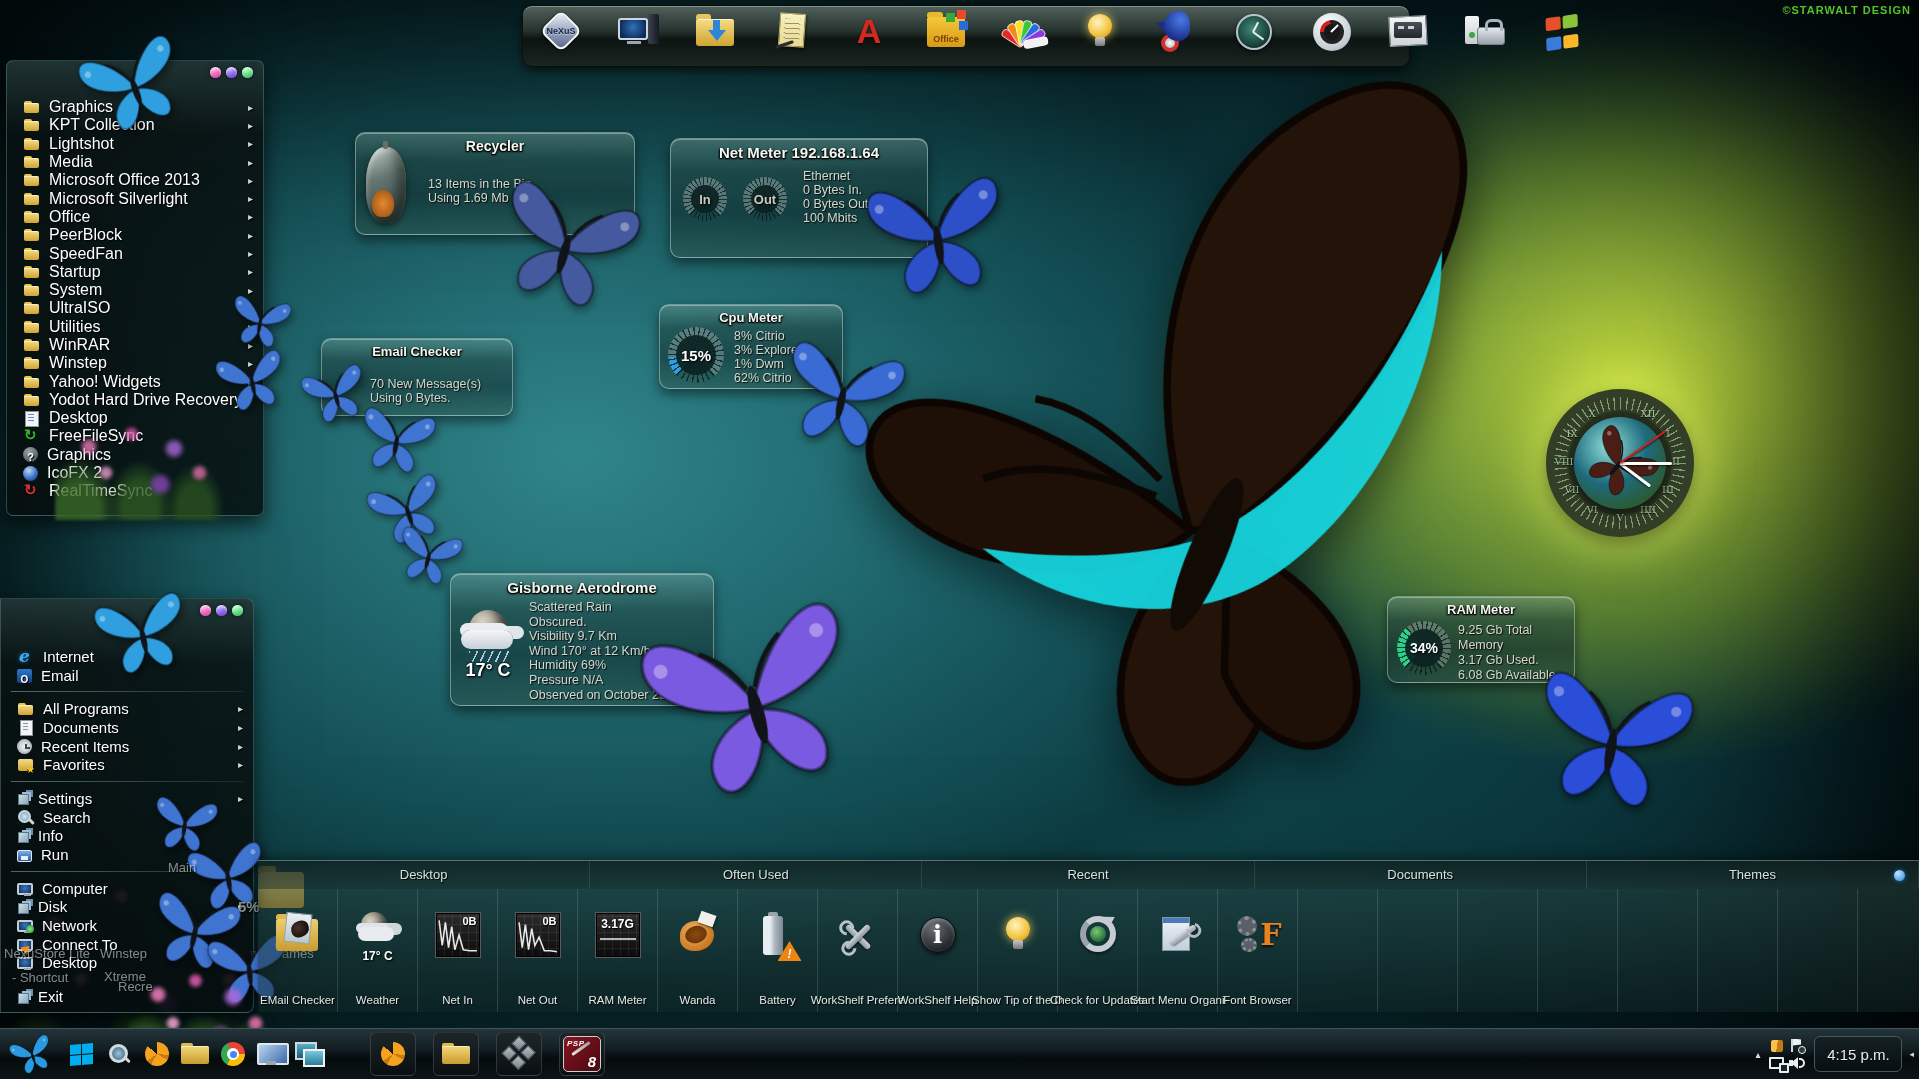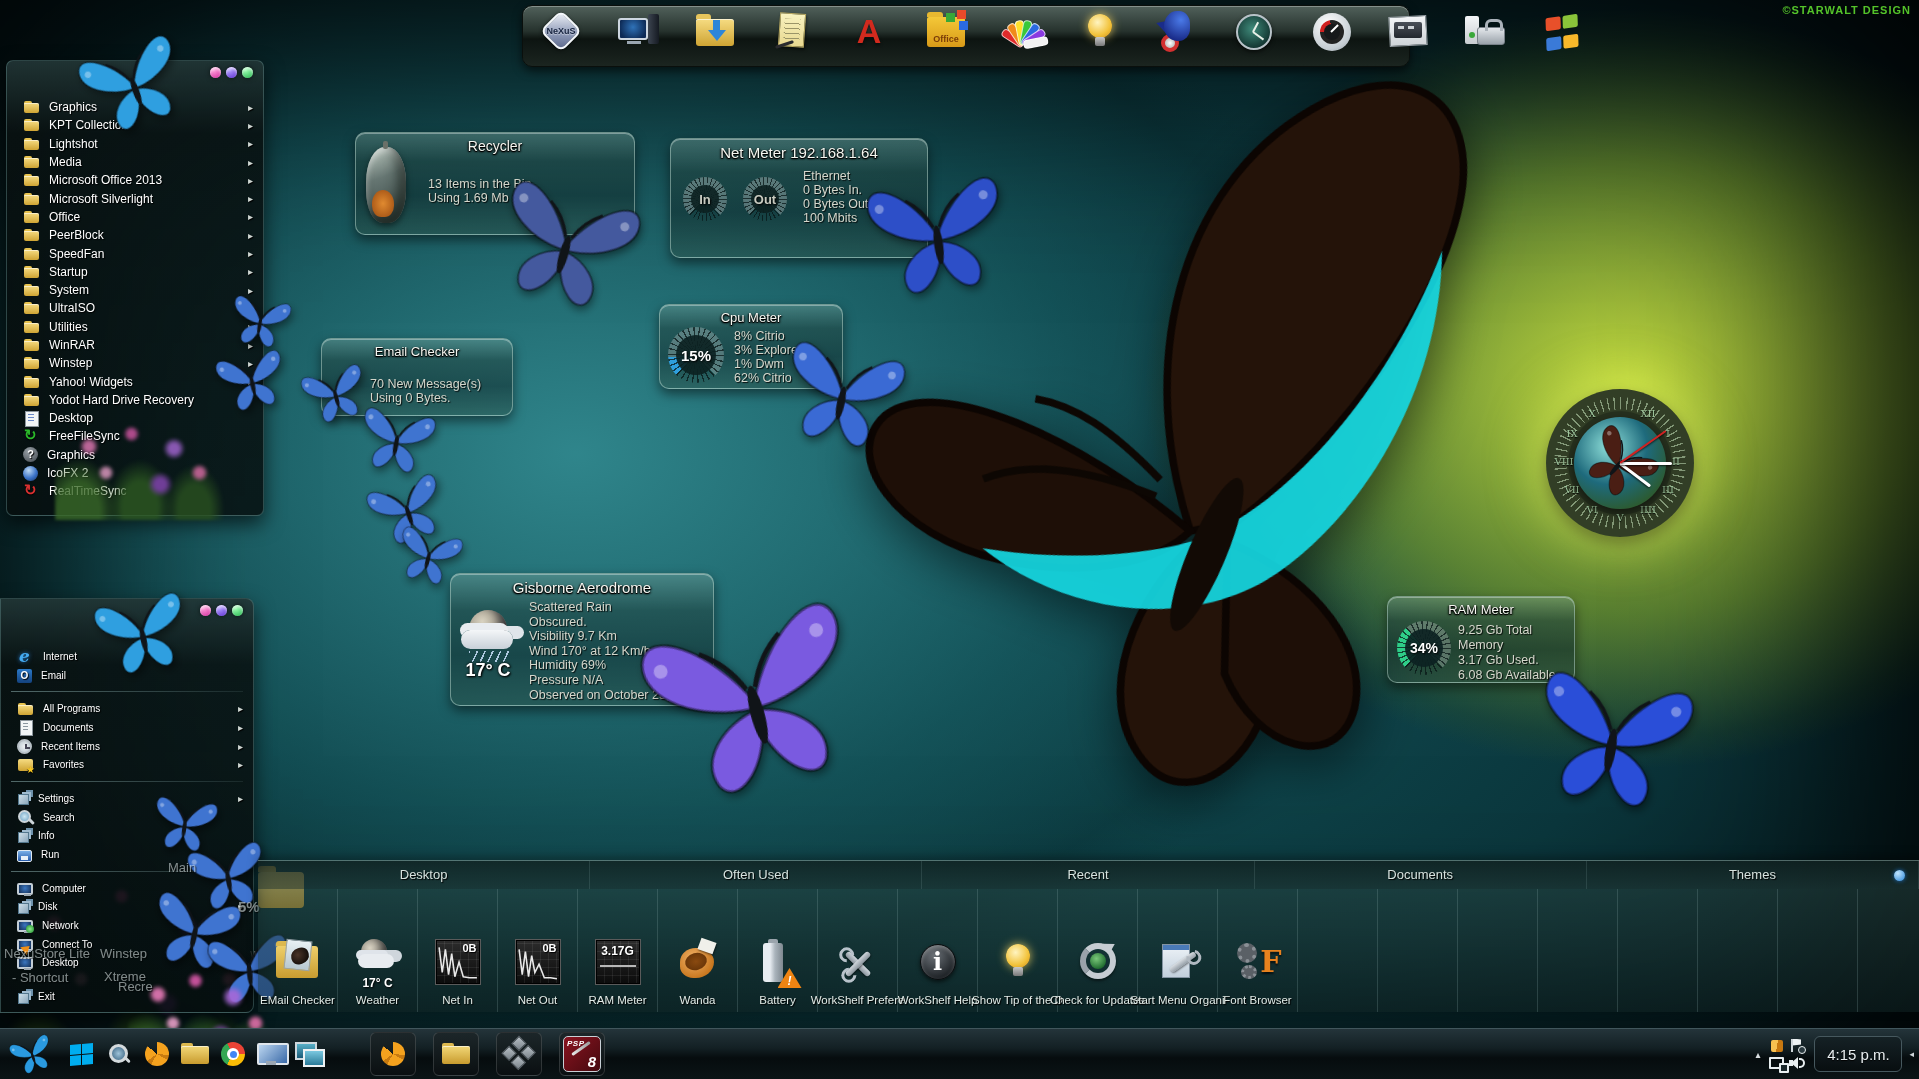--- a/index.html
+++ b/index.html
@@ -104,22 +104,22 @@
 
 .panel{position:absolute;z-index:5;border:1px solid rgba(96,138,138,.45);border-radius:7px;
 background:linear-gradient(180deg,rgba(34,54,54,.92),rgba(9,17,17,.88) 16%,rgba(6,13,13,.84));
 box-shadow:0 8px 20px rgba(0,0,0,.65)}
 .orbs{position:absolute;top:6px;right:10px;display:flex;gap:5px}
 .orb{width:11px;height:11px;border-radius:50%;box-shadow:inset 0 2px 3px rgba(255,255,255,.75),0 0 5px rgba(0,0,0,.6)}
 .o1{background:radial-gradient(circle at 35% 30%,#ff9ad8,#d0289a)}
 .o2{background:radial-gradient(circle at 35% 30%,#b09aff,#5a2ad0)}
 .o3{background:radial-gradient(circle at 35% 30%,#9affb0,#1fb04a)}
 .mi{display:flex;align-items:center;gap:9px;padding:0 10px 0 16px;color:#fff;text-shadow:1px 1px 1px #000;cursor:default}
-.pm .mi{height:18.3px;font-size:12px}
-.sm .mi{height:18.7px;font-size:10px}
+.pm .mi{height:18.3px;font-size:16px}
+.sm .mi{height:18.7px;font-size:15px}
 .mi .ar{margin-left:auto;color:#cfd6d2;font-size:10px}
 .mi .ar::before{content:"▸"}
 .sep{height:1px;margin:7px 10px;background:linear-gradient(90deg,rgba(170,210,210,.45),rgba(170,210,210,.1))}
 
 .ic{width:17px;height:16px;position:relative;flex:none}
 .i-f::before{content:"";position:absolute;left:1px;top:2px;width:8px;height:4px;background:#e8c34e;border-radius:2px 2px 0 0}
 .i-f::after{content:"";position:absolute;left:1px;top:4px;width:15px;height:10px;border-radius:1px 2px 2px 2px;background:linear-gradient(#f6dc82,#cfa433);box-shadow:inset 0 1px 0 rgba(255,255,255,.55)}
 .i-note::after{content:"";position:absolute;left:2px;top:1px;width:12px;height:14px;background:#f2f5f7;border:1px solid #8a949c}
 .i-note::before{content:"";position:absolute;left:5px;top:4px;width:6px;height:7px;z-index:1;background:repeating-linear-gradient(#6a88c8 0 1px,transparent 1px 3px)}
 .i-syncg::before{content:"↻";position:absolute;left:1px;top:-2px;font-size:15px;font-weight:bold;color:#2ab82a;text-shadow:0 1px 1px #000}
@@ -143,21 +143,21 @@
 .i-rn{width:15px;height:12px;margin-top:2px;background:linear-gradient(#7ab0e8,#2458a8);border:1px solid #dfe8f0;border-radius:2px}
 .i-rn::before{content:"";position:absolute;left:3px;top:5px;width:7px;height:4px;background:#e8f0f8}
 .i-mon{width:16px;height:12px;margin-top:1px;border:2px solid #c4ced6;border-radius:2px;background:radial-gradient(circle at 50% 40%,#3a76c0,#122c52)}
 .i-mon::after{content:"";position:absolute;left:5px;bottom:-3px;width:7px;height:2px;background:#9aa6b0}
 .nw::before{content:"";position:absolute;right:-3px;bottom:-3px;width:8px;height:8px;border-radius:50%;background:radial-gradient(#8ae88a,#1a8a2a);z-index:1}
 .ct::before{content:"";position:absolute;right:-4px;bottom:-3px;border:5px solid transparent;border-left:8px solid #f09018;transform:rotate(-40deg);z-index:1}
 
 .widget{position:absolute;z-index:3;border:1px solid rgba(185,215,205,.5);border-radius:10px;
 background:linear-gradient(180deg,rgba(130,168,158,.38),rgba(34,66,62,.55) 28%,rgba(18,44,44,.55) 62%,rgba(48,78,66,.42));
 box-shadow:0 5px 12px rgba(0,0,0,.5),inset 0 1px 0 rgba(255,255,255,.35)}
-.wt{position:absolute;left:0;top:5px;width:100%;text-align:center;font-weight:normal;color:#f4f6f0;text-shadow:0 1px 0 #000,1px 1px 2px #000,-1px 1px 2px #000}
+.wt{position:absolute;left:0;top:5px;width:100%;text-align:center;font-weight:bold;color:#f4f6f0;text-shadow:0 1px 0 #000,1px 1px 2px #000,-1px 1px 2px #000}
 .wl{font-size:12.5px;color:#d4d6cb;text-shadow:1px 1px 1px rgba(0,0,0,.85)}
 .gauge{position:absolute;border-radius:50%}
 .gauge::before{content:"";position:absolute;inset:8px;border-radius:50%;background:rgba(12,34,34,.92)}
 .gv{position:absolute;inset:0;display:flex;align-items:center;justify-content:center;font-weight:bold;color:#fff;text-shadow:1px 1px 2px #000;z-index:1}
 .gnet{width:44px;height:44px;background:
  repeating-conic-gradient(from 225deg,rgba(0,0,0,0) 0 9deg,rgba(8,22,22,.75) 9deg 12deg),
  conic-gradient(from 225deg,rgba(255,255,255,.28) 0 270deg,rgba(0,0,0,0) 270deg)}
 .gnet .gv{font-size:13px;color:#c8cabf}
 .gcpu{width:56px;height:56px;background:
  repeating-conic-gradient(from 225deg,rgba(0,0,0,0) 0 9deg,rgba(8,22,22,.75) 9deg 12deg),
@@ -196,21 +196,21 @@
 .hS{width:56px;height:2px;background:#d02222;transform:rotate(-35deg)}
 
 .shelf{position:absolute;left:258px;top:860px;width:1661px;height:152px;z-index:7;
 background:linear-gradient(180deg,rgba(46,78,74,.5),rgba(18,38,38,.5));border-top:1px solid rgba(186,214,208,.4);box-shadow:0 -3px 10px rgba(0,0,0,.35)}
 .tabband{position:absolute;left:0;top:0;width:100%;height:28px;display:flex;background:linear-gradient(180deg,rgba(8,20,20,.62),rgba(22,44,44,.45))}
 .tab{flex:1;text-align:center;line-height:28px;font-size:13px;color:#d6e2de;text-shadow:1px 1px 1px #000;border-right:1px solid rgba(140,170,170,.18)}
 .tab-orb{position:absolute;right:14px;top:9px;width:11px;height:11px;border-radius:50%;background:radial-gradient(circle at 35% 30%,#bfe4ff,#2a86d8);box-shadow:0 0 4px #1a6ab8}
 .cells{position:absolute;left:0;top:28px;bottom:0;display:flex}
 .cell{width:80px;height:100%;border-right:1px solid rgba(150,180,180,.22);display:flex;flex-direction:column;align-items:center;justify-content:flex-end;padding-bottom:6px;position:relative}
 .clbl{font-size:11.5px;color:#e2ebe7;text-shadow:1px 1px 1px #000;white-space:nowrap}
-.gly{position:relative;width:52px;height:52px;margin-bottom:4px}
+.gly{position:relative;width:52px;height:52px;margin-bottom:31px}
 .gly i{display:block;position:absolute}
 .fol3{left:4px;top:8px;width:42px;height:32px;background:linear-gradient(#eecf6a,#c89c30);border-radius:2px 3px 3px 3px}
 .fol3::before{content:"";position:absolute;left:0;top:-5px;width:16px;height:5px;background:#dcb84e;border-radius:3px 3px 0 0}
 .pht{left:13px;top:2px;width:26px;height:30px;background:linear-gradient(#e8f0f4,#b8c8d0);border:1px solid #98a4ac;transform:rotate(6deg)}
 .brd{left:19px;top:10px;width:18px;height:16px;background:radial-gradient(circle at 40% 40%,#4a3428,#17100c 70%);border-radius:50% 40% 50% 40%;transform:rotate(-15deg)}
 .mn2{left:9px;top:1px;width:26px;height:26px;border-radius:50%;background:radial-gradient(circle at 35% 35%,#d8d2c2,#8a8478 70%);box-shadow:inset -5px -4px 8px rgba(20,25,30,.7)}
 .cl2{left:6px;top:16px;width:36px;height:14px;background:#e8ecf0;border-radius:10px;box-shadow:-4px -6px 0 -2px #dfe4ea,9px -5px 0 -1px #cfd6dc}
 .bdg-t{position:absolute;left:0;bottom:0;width:100%;text-align:center;font-size:12px;font-weight:bold;color:#fff;text-shadow:1px 1px 2px #000}
 .tile{left:3px;top:1px;width:46px;height:46px;background:linear-gradient(#2c2c2c,#0b0b0b);border:1px solid #5a5a5a;box-shadow:inset 0 0 0 1px #000;
 background-image:repeating-linear-gradient(0deg,rgba(255,255,255,.07) 0 1px,transparent 1px 8px),repeating-linear-gradient(90deg,rgba(255,255,255,.07) 0 1px,transparent 1px 8px),linear-gradient(#2c2c2c,#0b0b0b)}

